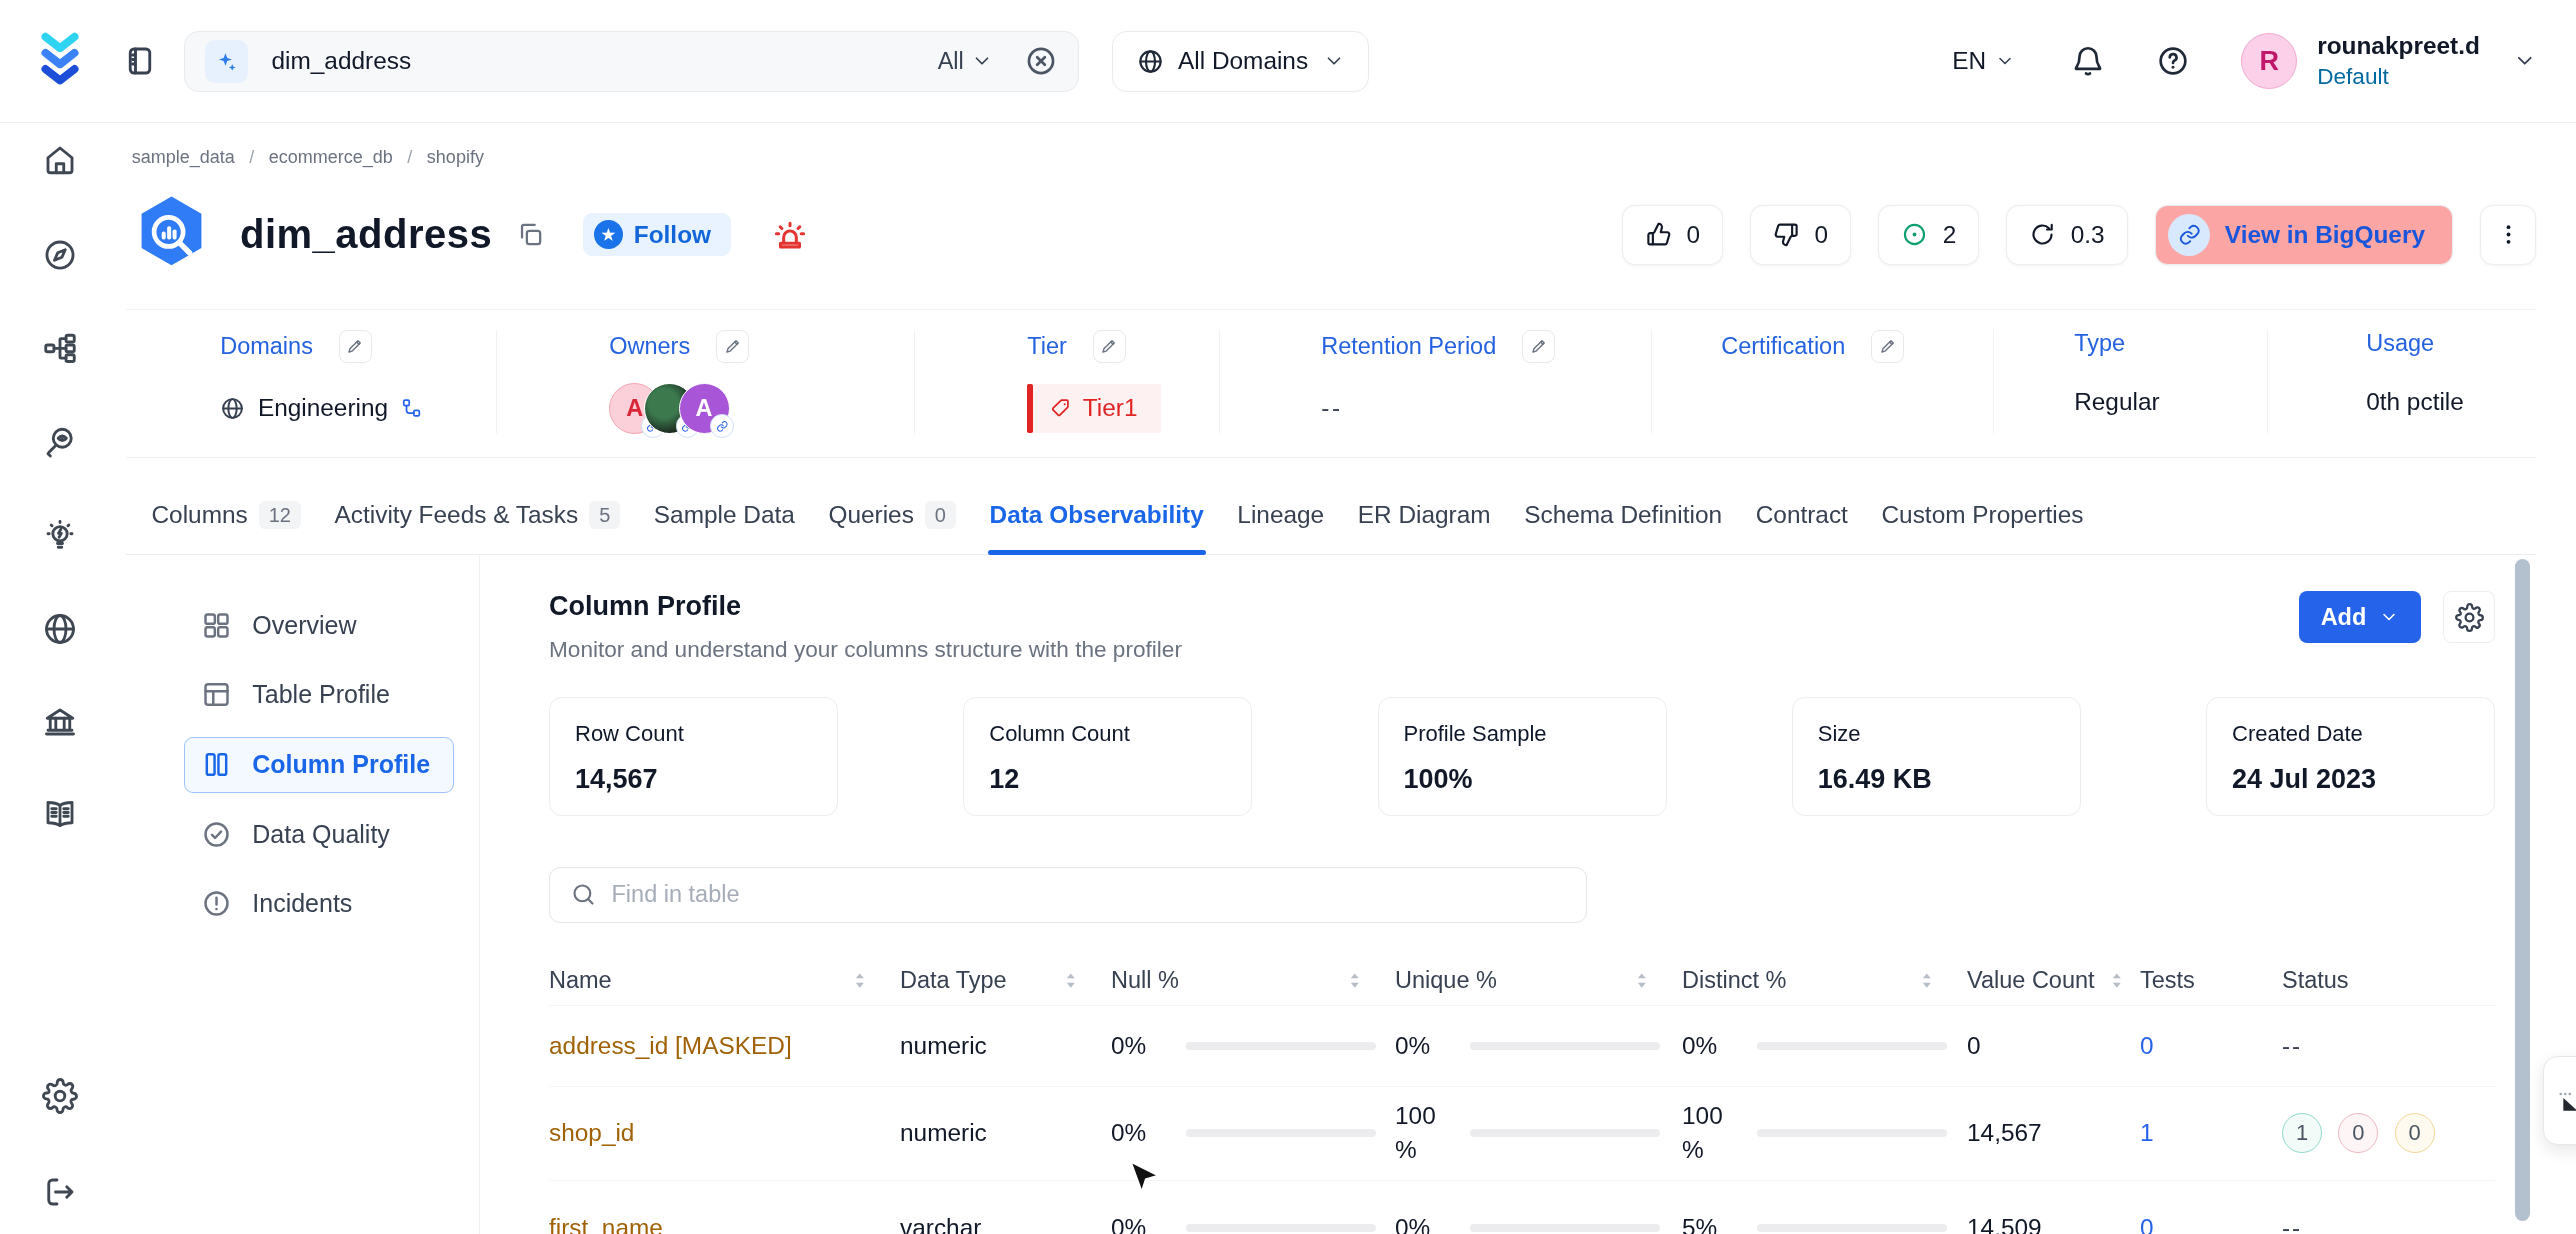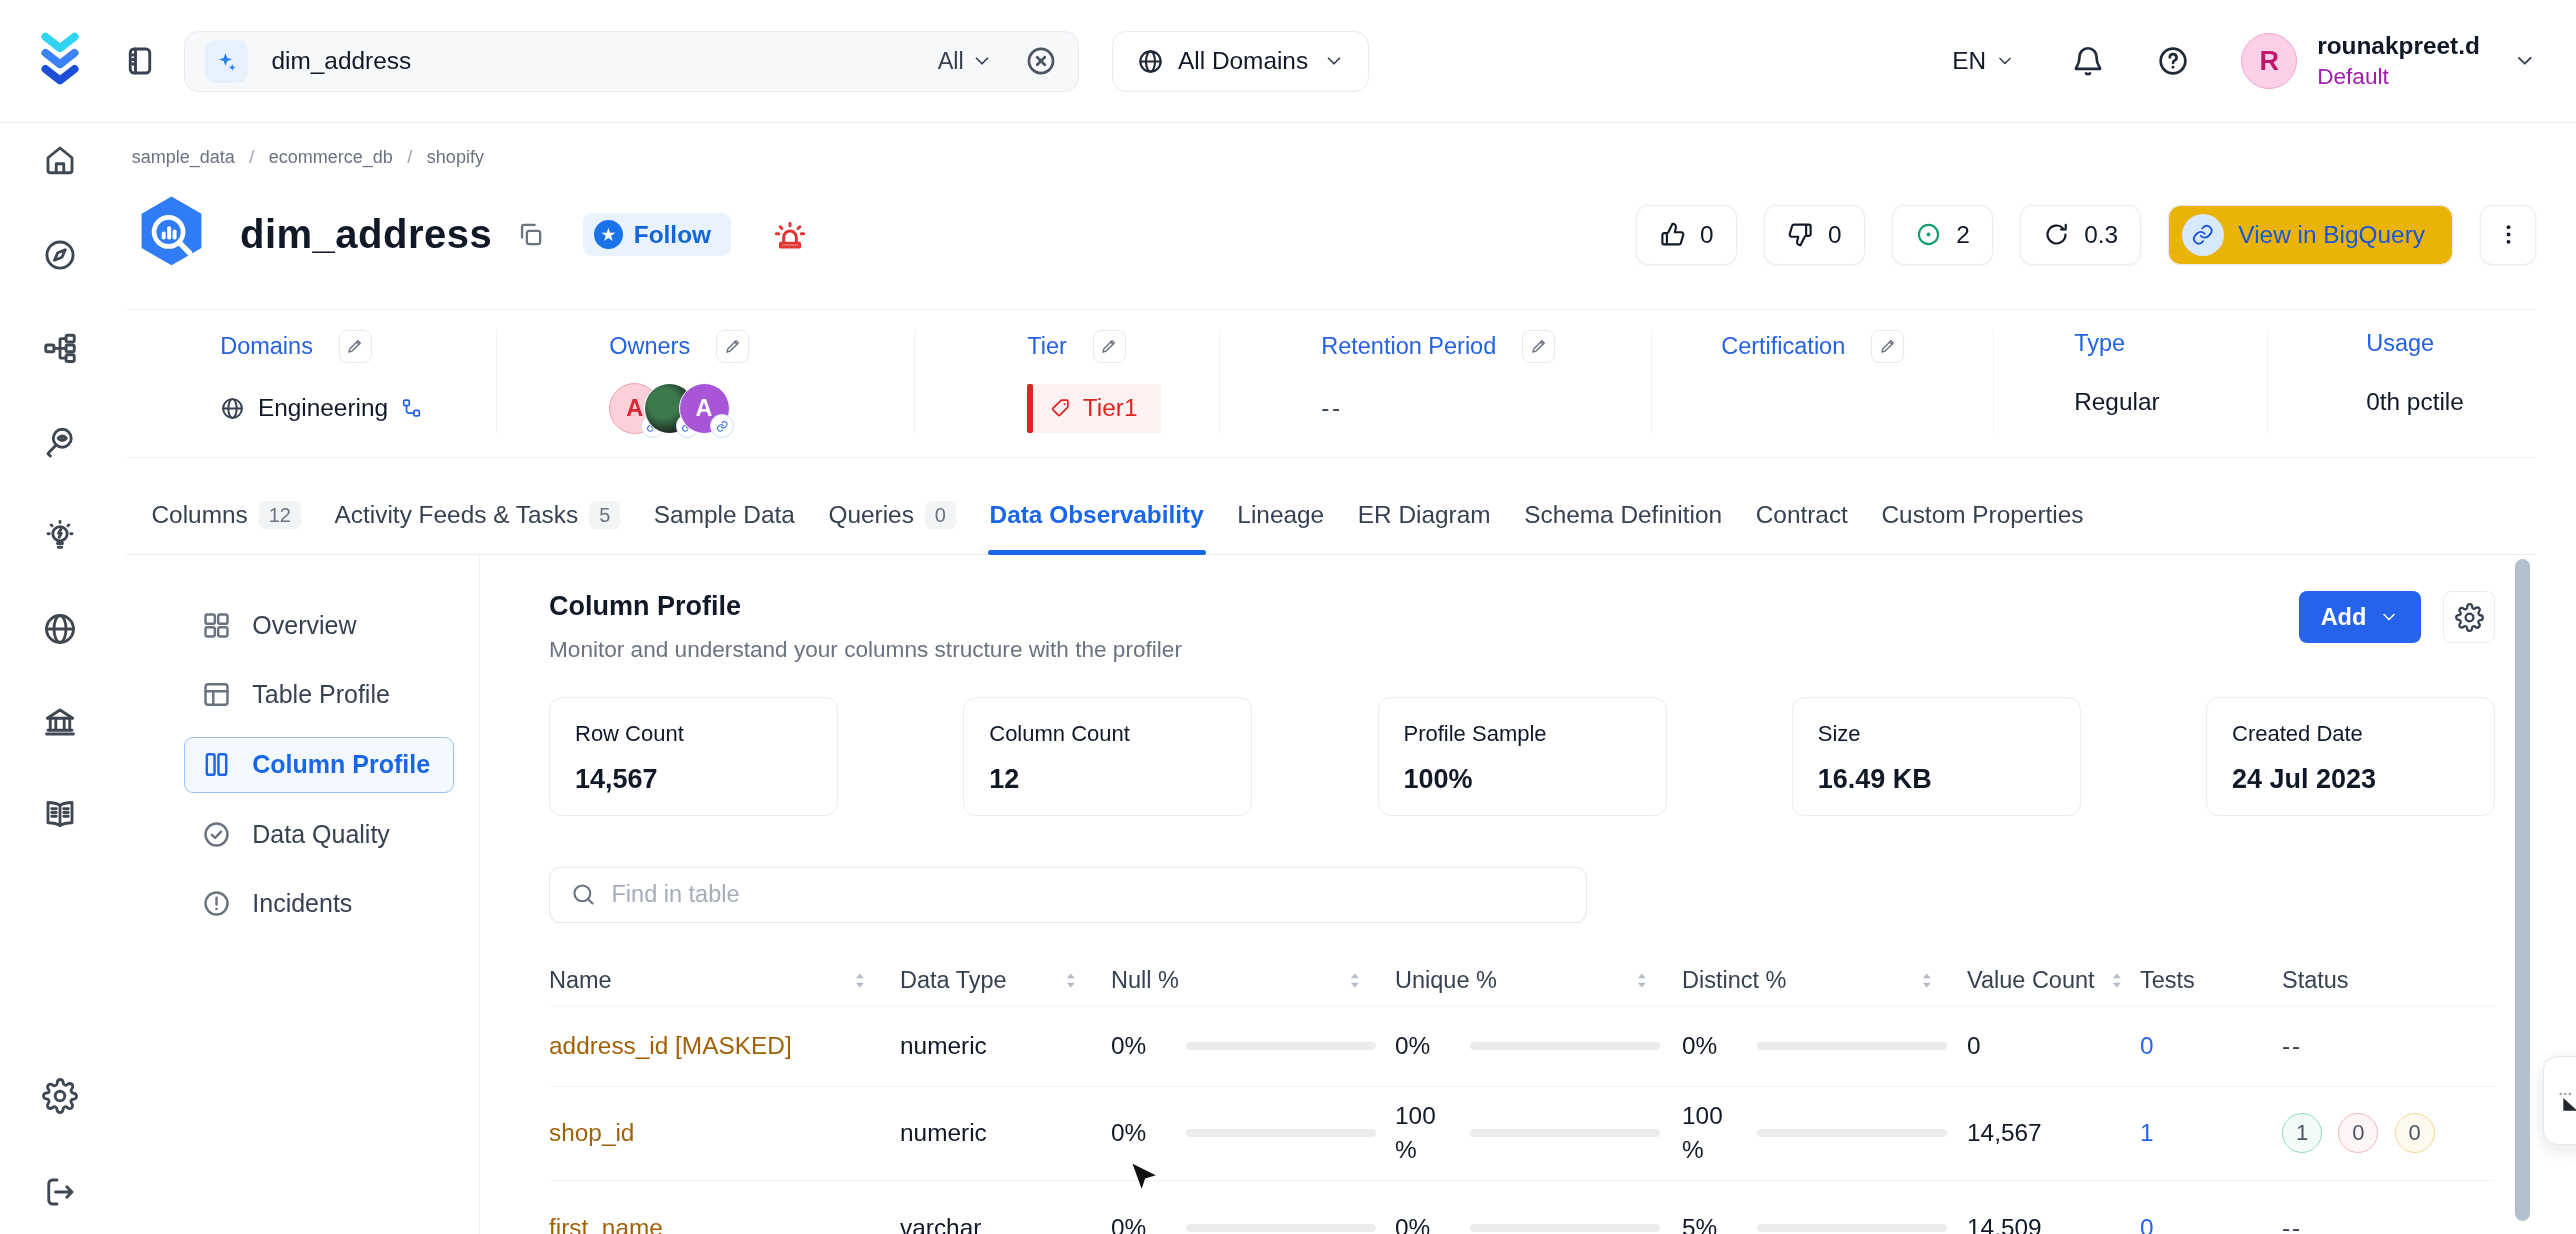--- a/index.html
+++ b/index.html
@@ -23,21 +23,21 @@
   .domains-pill{margin-left:33px;height:61px;border:0.9px solid #e8eaee;border-radius:14.5px;background:#fff;display:flex;
                 align-items:center;gap:14.5px;padding:0 23.5px;font-size:24.4px;color:#111827}
   .tb-spacer{flex:1}
   .lang{display:flex;align-items:center;gap:9px;font-size:24.4px;color:#111827;margin-right:56px}
   .tb-icon{color:#1f2937;margin-right:51px}
   .user{display:flex;align-items:center;gap:20px}
   .avatar{width:56px;height:56px;border-radius:50%;background:#fbd0e8;border:0.9px solid #f3a8cf;color:#c2186b;
           font-size:27px;font-weight:bold;display:flex;align-items:center;justify-content:center}
   .user-names{display:flex;flex-direction:column;gap:3.6px}
   .user-name{font-size:24.4px;font-weight:bold;color:#111827}
-  .user-ws{font-size:22.6px;color:#a21caf}
+  .user-ws{font-size:22.6px;color:#0369a1}
   .user-chev{color:#374151;margin-left:12.7px}
 
   
   .rail{position:absolute;left:0;top:123px;width:119px;height:1112px;background:#fff}
   .rail-item{position:absolute;left:40px;width:40px;height:40px;color:#3f4752;display:flex;align-items:center;justify-content:center}
 
   
   .content{margin-left:119px}
   .breadcrumb{display:flex;align-items:center;gap:14.5px;margin:23.5px 0 0 12.7px;font-size:18px;color:#6b7280}
   .crumb{cursor:default}
@@ -49,21 +49,21 @@
   .follow-chip{margin-left:38px;display:flex;align-items:center;gap:11px;background:#e9f2ff;border-radius:9px;
                padding:7.2px 20px 7.2px 11px;color:#1366d9;font-size:24.4px;font-weight:bold}
   .follow-star{width:29px;height:29px;border-radius:50%;background:#1a73e8;color:#fff;font-size:15.4px;display:flex;
                align-items:center;justify-content:center}
   .siren{margin-left:40px;color:#e3342f}
   .actions{display:flex;align-items:center;gap:27px}
   .act-btn{height:60px;background:#fff;border:0.9px solid #ebedf0;border-radius:12.7px;box-shadow:0 0.9px 2.7px rgba(16,24,40,.05);
            display:flex;align-items:center;gap:14.5px;padding:0 22px;font-size:24.4px;color:#111827}
   .act-btn .num{font-weight:normal}
   .views-ic{color:#0e9f6e}
-  .bq-open{background:#eab308;color:#1a56db;font-weight:normal;padding:0 27px 0 12.7px}
+  .bq-open{background:#fca5a5;color:#1a56db;font-weight:bold;padding:0 27px 0 12.7px}
   .link-chip{width:42px;height:42px;border-radius:50%;background:#d8e8fd;display:flex;align-items:center;justify-content:center;color:#1a56db}
   .kebab{width:56px;justify-content:center;padding:0;color:#111827}
 
   
   .metaband{margin:25px 40px 0 7.2px;border-top:0.9px solid #f1f2f4;border-bottom:0.9px solid #f1f2f4;display:flex;padding:20px 0 23.5px}
   .meta-group{display:flex;flex-direction:column;gap:20px;border-right:0.9px solid #f1f2f4;padding-left:94px}
   .meta-group:last-child{border-right:none}
   .mg-1{width:371px}.mg-2{width:418px;padding-left:112px}.mg-3{width:305px;padding-left:112px}
   .mg-4{width:432px;padding-left:101px}.mg-5{width:342px;padding-left:69px}.mg-6{width:274px;padding-left:80px}
   .mg-7{flex:1;padding-left:98px}

